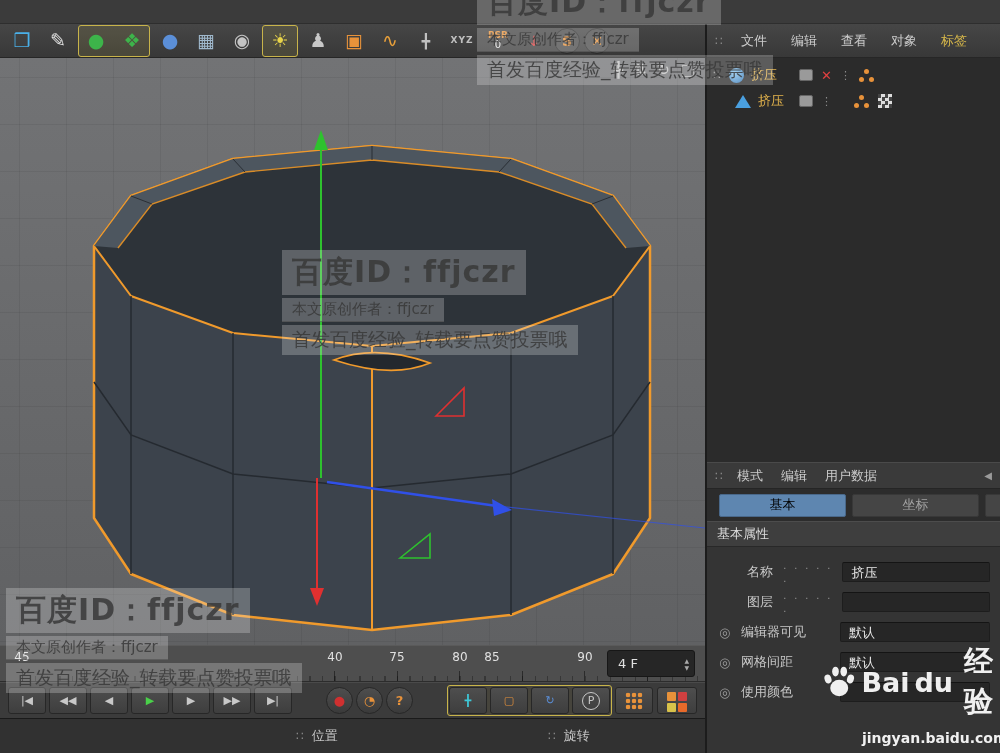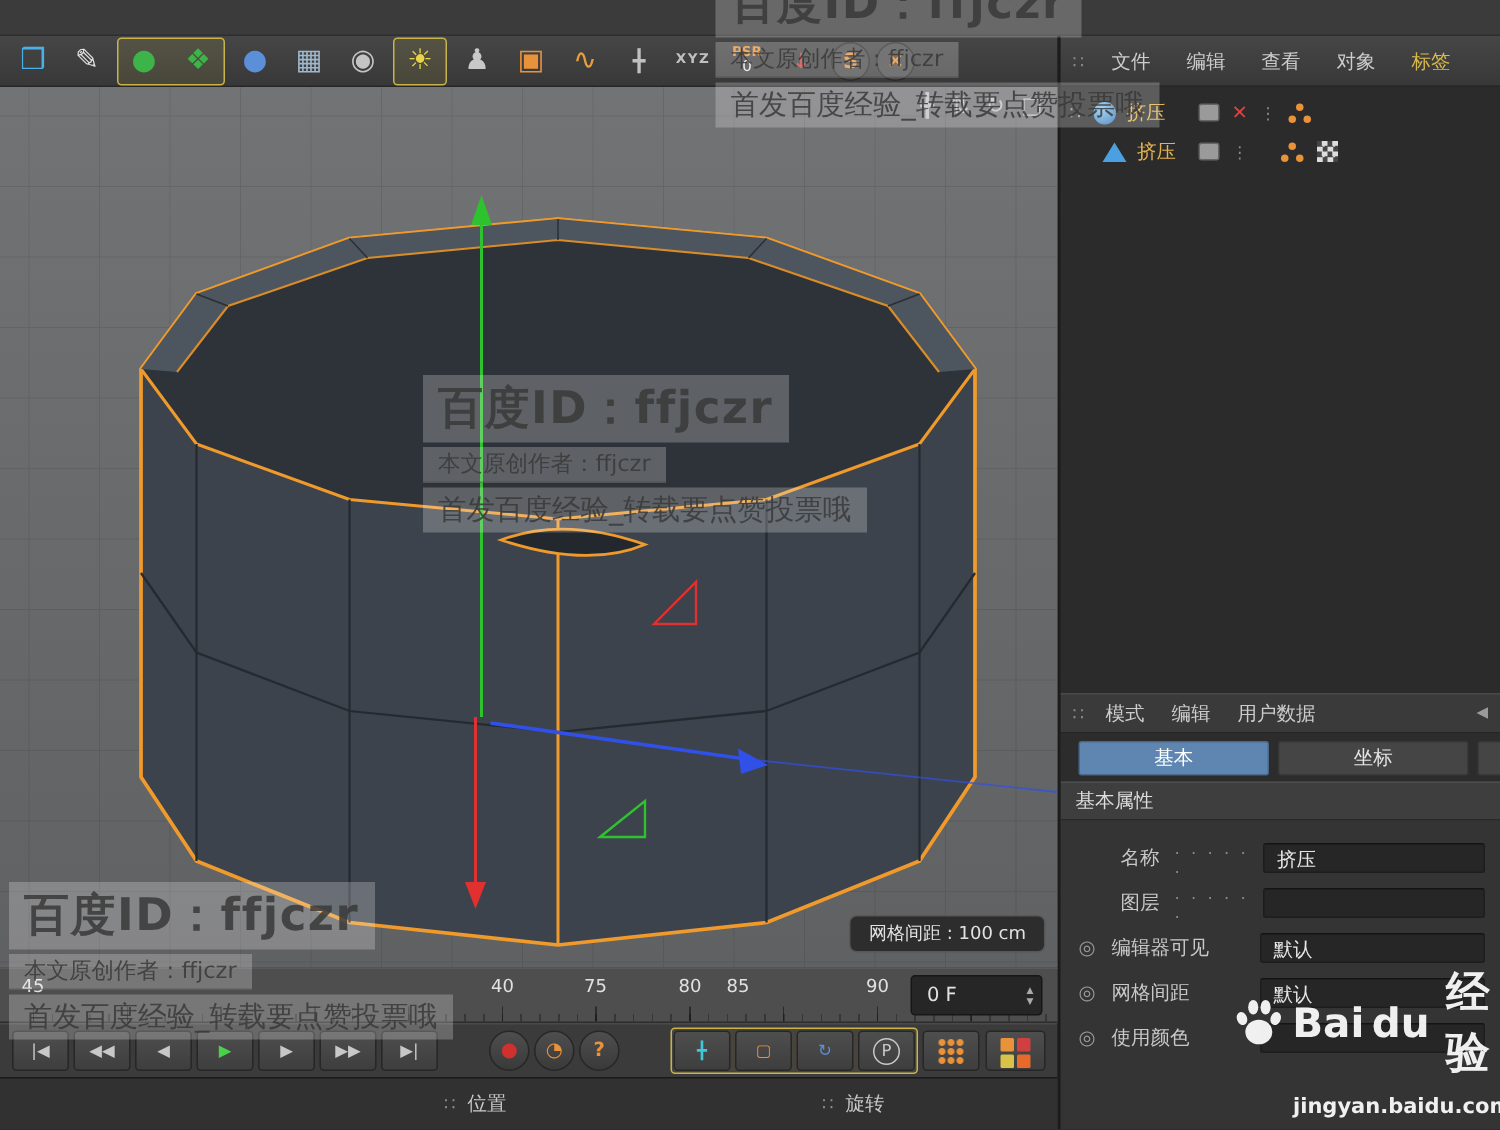--- a/index.html
+++ b/index.html
@@ -104,22 +104,22 @@
   .am-header { height:27px; background:#3a3a3a; border-top:1px solid #4a4a4a; border-bottom:1px solid #252525;
                position:relative; display:flex; align-items:center; gap:18px; padding-left:30px;
                color:#cccccc; font-size:13px; }
   .am-header .collapse { position:absolute; right:8px; color:#9a9a9a; font-size:10px; }
   .am-object { height:36px; background:#303030; display:flex; align-items:center; gap:10px; padding-left:12px;
                color:#dddddd; font-size:13px; }
   .tri-icon { width:0; height:0; border-left:8px solid transparent; border-right:8px solid transparent;
               border-bottom:14px solid #58b0e8; }
   .am-tabs { height:32px; background:#2c2c2c; display:flex; gap:6px; align-items:center; padding-left:12px; }
   .am-tab { flex:0 0 127px; height:23px; display:flex; align-items:center; justify-content:center;
-            background:#454545; color:#e5e5e5; font-size:13px; border:1px solid #383838; border-radius:2px; }
-  .am-tab.active { color:#ffffff; border-color:#49688a; }
+            background:#454545; color:#a3a3a3; font-size:13px; border:1px solid #383838; border-radius:2px; }
+  .am-tab.active { color:#000000; border-color:#49688a; }
   .am-section { height:26px; background:#3e3e3e; border-top:1px solid #4c4c4c; border-bottom:1px solid #282828;
                 color:#dddddd; font-size:13px; display:flex; align-items:center; padding-left:10px; }
   .am-fields { flex:1; background:#343434; padding-top:10px; }
   .field-row { height:30px; display:flex; align-items:center; padding:0 10px 0 40px; color:#c8c8c8; font-size:13px; }
   .field-row.toggle-row { padding-left:12px; }
   .f-label { white-space:nowrap; }
   .leader { color:#8a8a8a; margin-left:10px; font-size:11px; letter-spacing:2px; }
   .value-box { margin-left:auto; width:150px; height:20px; background:#262626; border:1px solid #1d1d1d;
                border-top-color:#141414; color:#e6e6e6; font-size:13px; padding:1px 8px; border-radius:2px;
                overflow:hidden; white-space:nowrap; }
@@ -253,32 +253,31 @@
           <path d="M436,358 L464,330 L464,358 Z" fill="none" stroke-width="1.6" stroke="#e03030"></path>
           <path d="M400,500 L430,476 L430,500 Z" fill="none" stroke-width="1.6" stroke="#2ec22e"></path>
         </svg>
 
         <div class="nav-icons">
           <span>╋</span>
           <span>⇅</span>
           <span>↻</span>
           <span>□</span>
         </div>
-        <div class="grid-label">网格间距 : 100 cm</div>
       </div>
 
       <div class="ruler">
         <span class="tick" style="left:22px">45</span>
         <span class="tick" style="left:335px">40</span>
         <span class="tick" style="left:397px">75</span>
         <span class="tick" style="left:460px">80</span>
         <span class="tick" style="left:492px">85</span>
         <span class="tick" style="left:585px">90</span>
         <div class="frame-field">
-          <span>0 F</span>
+          <span>4 F</span>
           <span class="spinner">
             <span>▲</span>
             <span>▼</span>
           </span>
         </div>
       </div>
 
       <div class="transport">
         <div class="tr-btn">
             <span>|◀</span>

